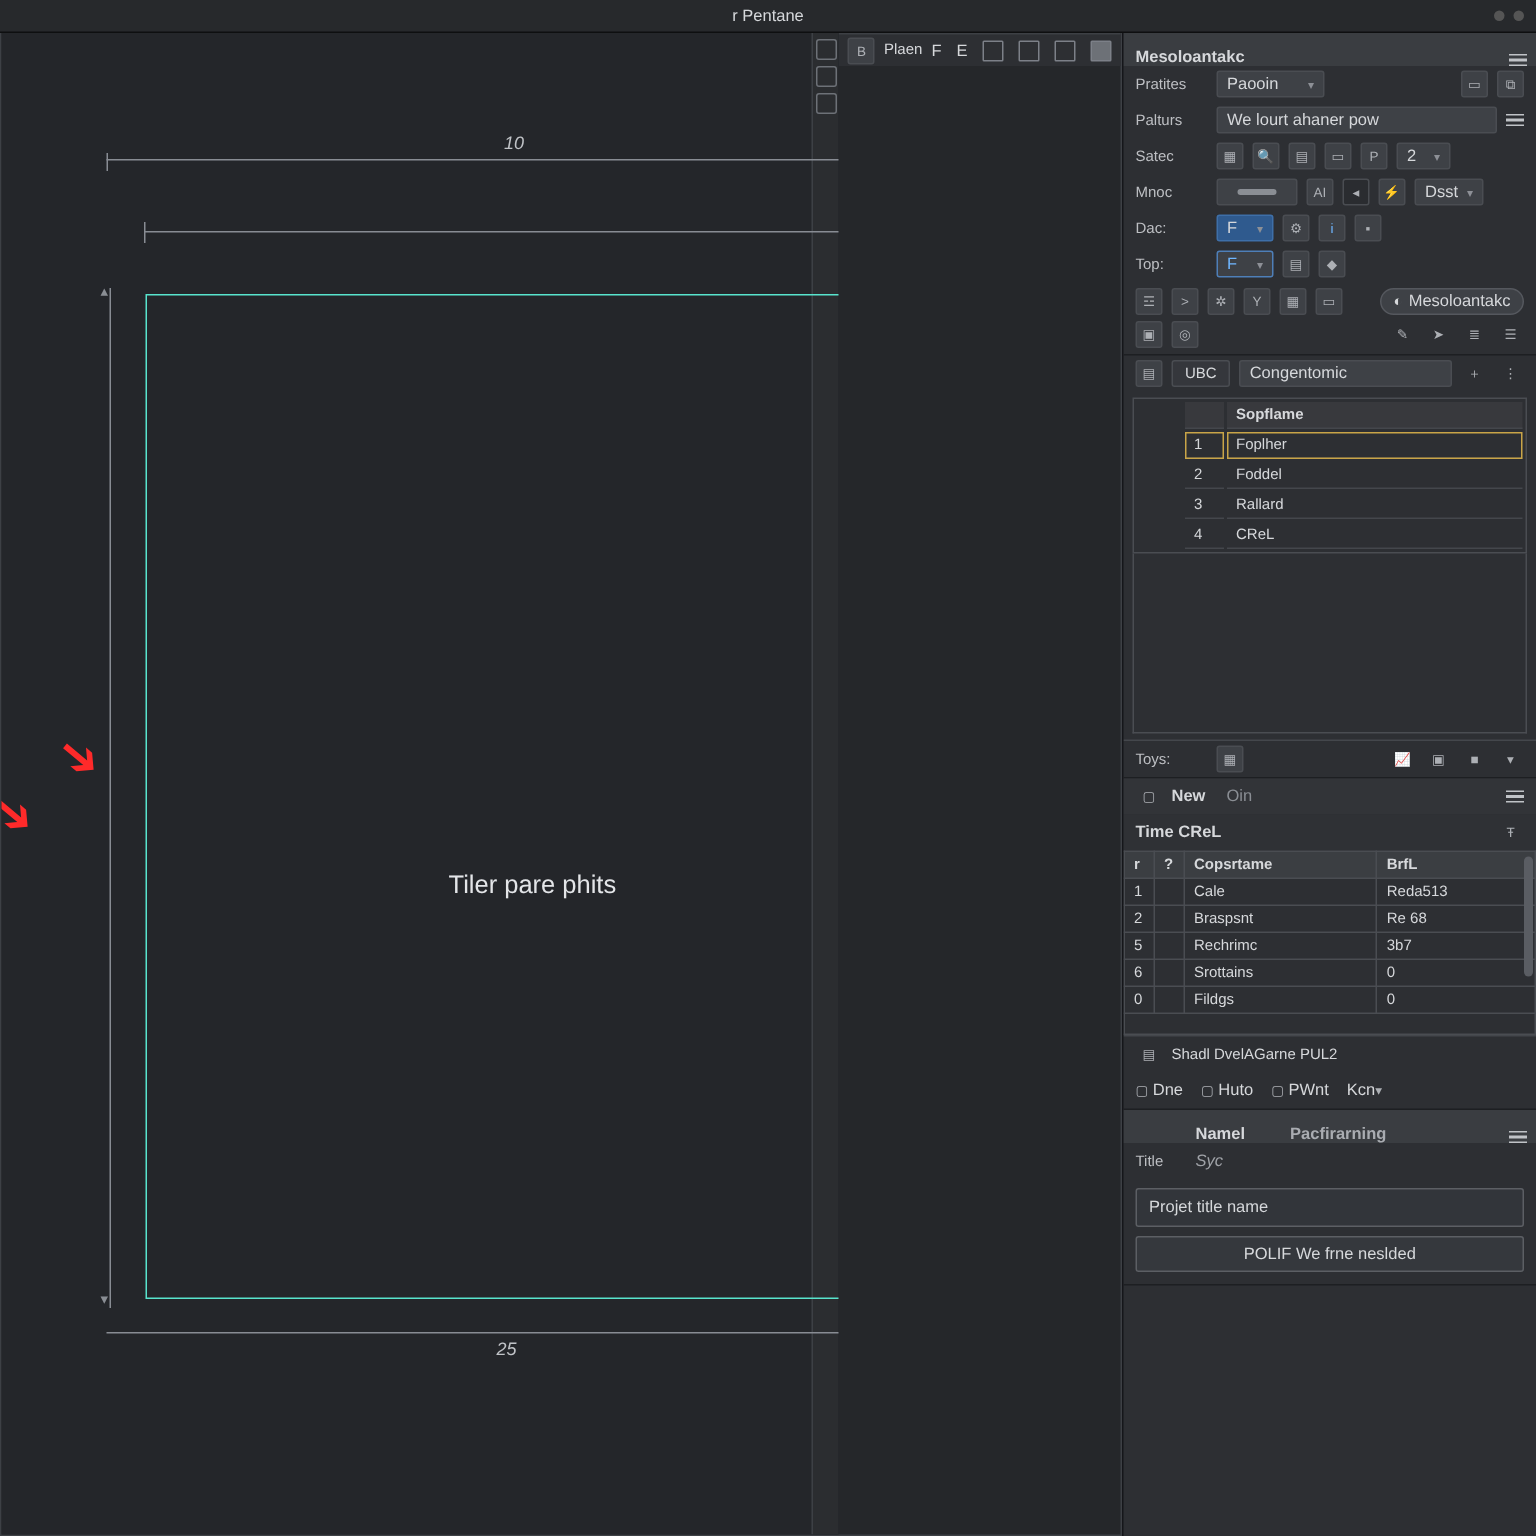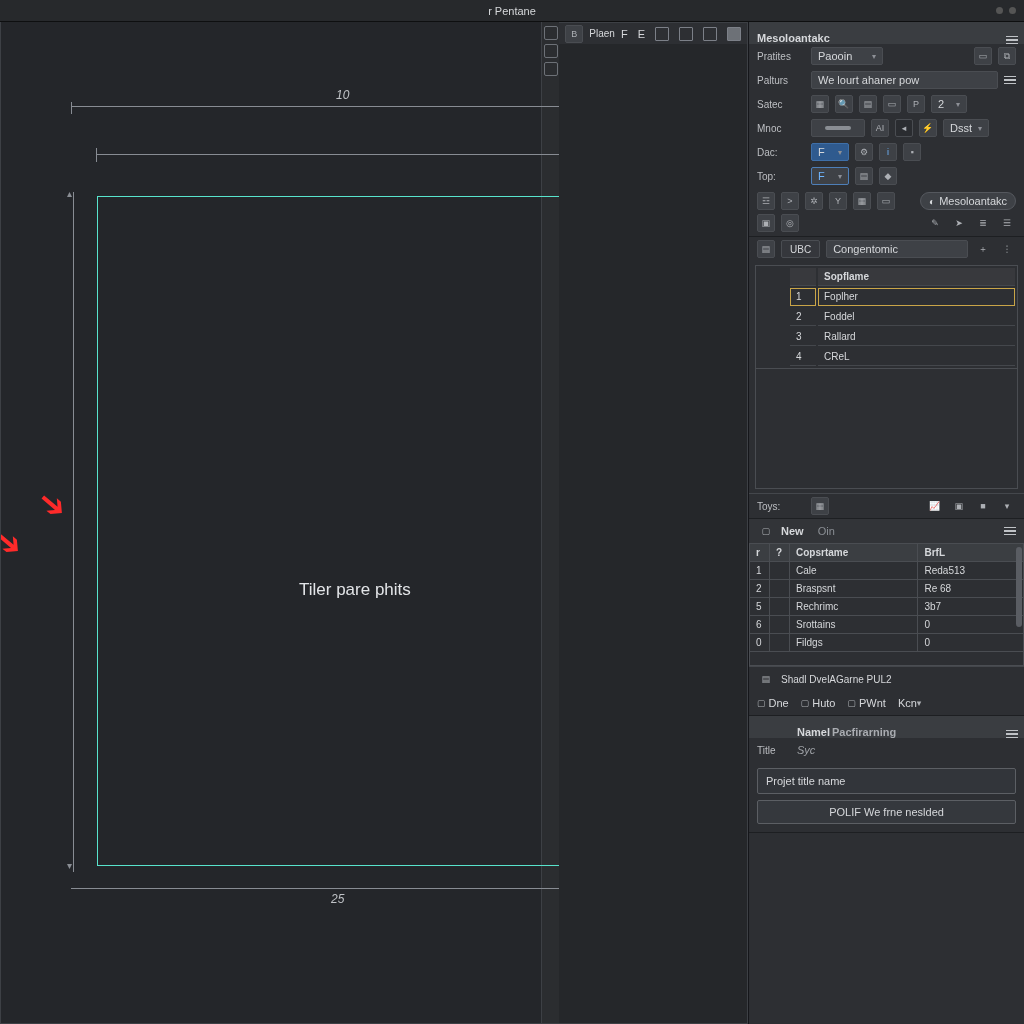--- a/index.html
+++ b/index.html
@@ -294,20 +294,25 @@
           <span class="mini-btn" style="border:none;background:none;">▢</span>
           <span style="font-weight:600;">New</span>
           <span style="color:#8a8e94;margin-left:8px;">Oin</span>
           <span style="flex:1"></span>
           <span class="hamburger">
               <span></span>
               <span></span>
               <span></span>
             </span>
         </div>
+        <div class="kv-row" style="background:#2f3135;">
+          <span style="font-weight:600;">Time CReL</span>
+          <span style="flex:1"></span>
+          <span class="mini-btn" style="border:none;background:none;">Ŧ</span>
+        </div>
 
         <div class="proj-scroll">
           <table class="table-proj">
             <thead>
                 <tr>
               <th style="width:20px;">r</th>
               <th style="width:20px;">?</th>
               <th>Copsrtame</th>
               <th>BrfL</th>
             </tr>
@@ -358,21 +363,21 @@
         <div class="kv-row" style="gap:12px;">
           <span class="mini-btn" style="border:none;background:none;width:auto;">▢ <span style="margin-left:3px;">Dne</span></span>
           <span class="mini-btn" style="border:none;background:none;width:auto;">▢ <span style="margin-left:3px;">Huto</span></span>
           <span class="mini-btn" style="border:none;background:none;width:auto;">▢ <span style="margin-left:3px;">PWnt</span></span>
           <span class="mini-btn" style="border:none;background:none;width:auto;"><span>Kcn</span> ▾</span>
         </div>
       </div>
 
       <div class="panel" style="flex:0 0 auto;">
         <div class="panel-head">
-          <span style="margin-right:2px;padding-left:40px;">Namel</span>
+          <span style="margin-right:30px;padding-left:40px;">Namel</span>
           <span style="color:#a9acb1;">Pacfirarning</span>
           <span class="menu-icon hamburger">
               <span></span>
               <span></span>
               <span></span>
             </span>
         </div>
         <div class="kv-row">
           <span class="kv-label" style="width:34px;">Title</span>
           <span style="font-style:italic;color:#9fa2a7;">Syc</span>

